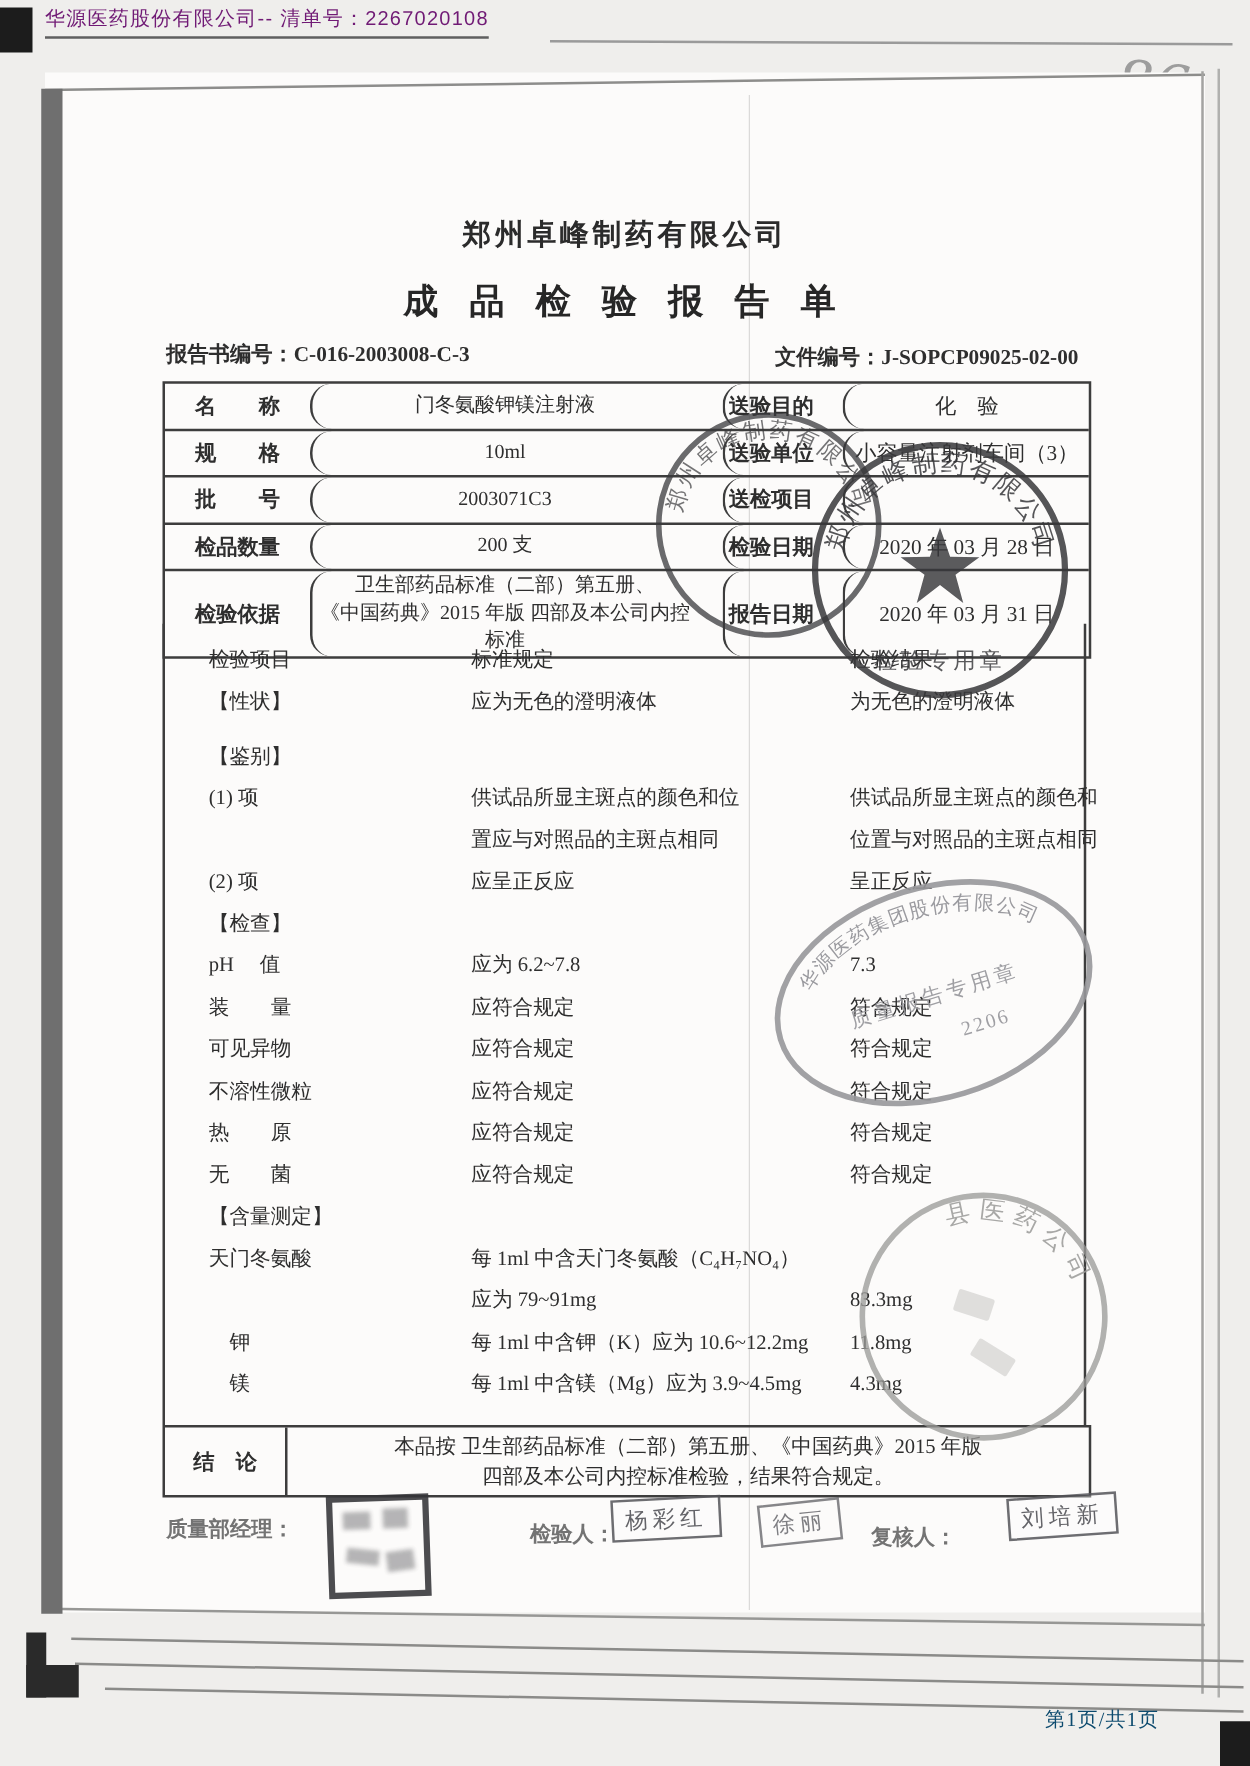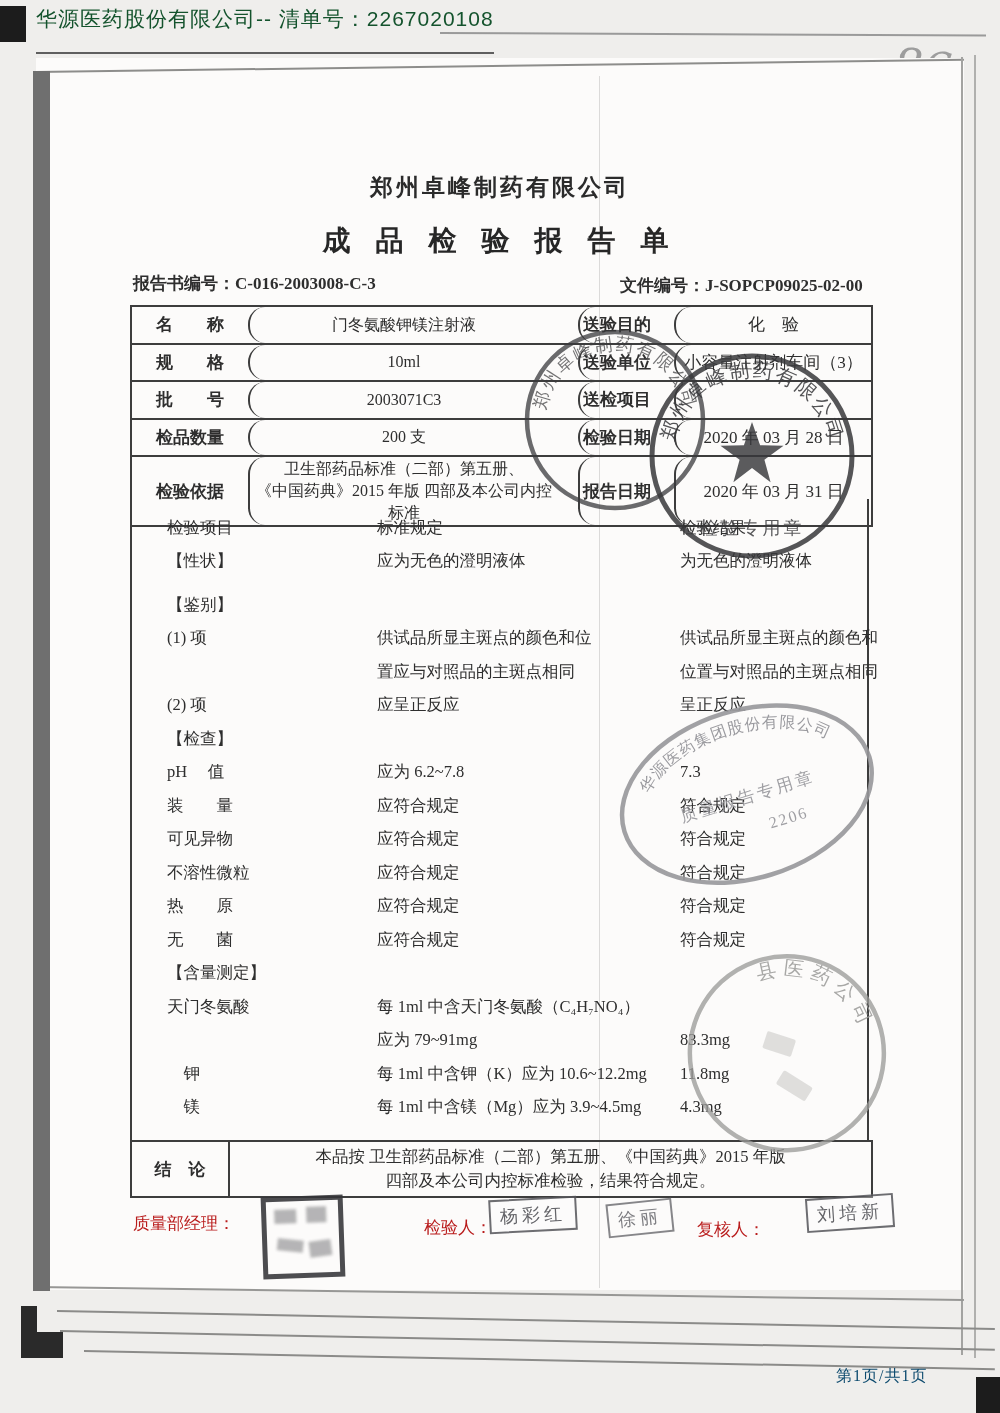--- a/index.html
+++ b/index.html
@@ -8,22 +8,22 @@
     width:1000px;height:1413px;
     background:#efeeec;
     font-family:"Liberation Serif","DejaVu Serif",serif;
     color:#2e2e2e;
     overflow:hidden;
   }
   
   .scan-header{
     position:absolute;left:36px;top:5px;
     font-family:"Liberation Sans","DejaVu Sans",sans-serif;
-    font-size:21px;color:#14532d;letter-spacing:1px;
-    border-bottom:2px solid #5f5f5f;padding-bottom:19px;
+    font-size:16px;color:#701a75;letter-spacing:1px;
+    border-bottom:2px solid #5f5f5f;padding-bottom:3px;
   }
   .scan-header-line{
     position:absolute;left:440px;top:32px;width:546px;height:2px;
     background:#9a9a9a;transform:rotate(.25deg);transform-origin:left center;
   }
   .handwritten-num{
     position:absolute;left:893px;top:40px;
     font-size:46px;font-style:italic;color:#9d9d9d;
     transform:rotate(7deg);font-family:"DejaVu Serif",serif;
   }
@@ -83,21 +83,21 @@
   
   .conclusion{
     position:absolute;left:130px;top:1140px;width:739px;height:54px;
     border:2px solid #3d3d3d;display:flex;box-sizing:content-box;
   }
   .conclusion-label{width:96px;border-right:2px solid #3d3d3d;display:flex;align-items:center;
     justify-content:center;font-size:17px;font-weight:600;}
   .conclusion-text{flex:1;display:flex;align-items:center;justify-content:center;text-align:center;
     font-size:16.5px;line-height:24px;white-space:pre-line;}
   
-  .sig-label{position:absolute;font-size:17px;font-weight:400;color:#b91c1c;}
+  .sig-label{position:absolute;font-size:17px;font-weight:700;color:#737373;}
   .sig-manager{left:133px;top:1212px;}
   .sig-inspector{left:424px;top:1216px;}
   .sig-reviewer{left:697px;top:1218px;}
   .name-stamp{
     position:absolute;border:2px solid #55555a;color:#4a4a50;
     font-size:18px;letter-spacing:4px;padding:3px 9px;opacity:.85;
     background:rgba(252,252,252,.4);
   }
   .stamp-1{left:489px;top:1198px;transform:rotate(-3deg);}
   .stamp-2{left:607px;top:1201px;transform:rotate(-6deg);opacity:.7;}

